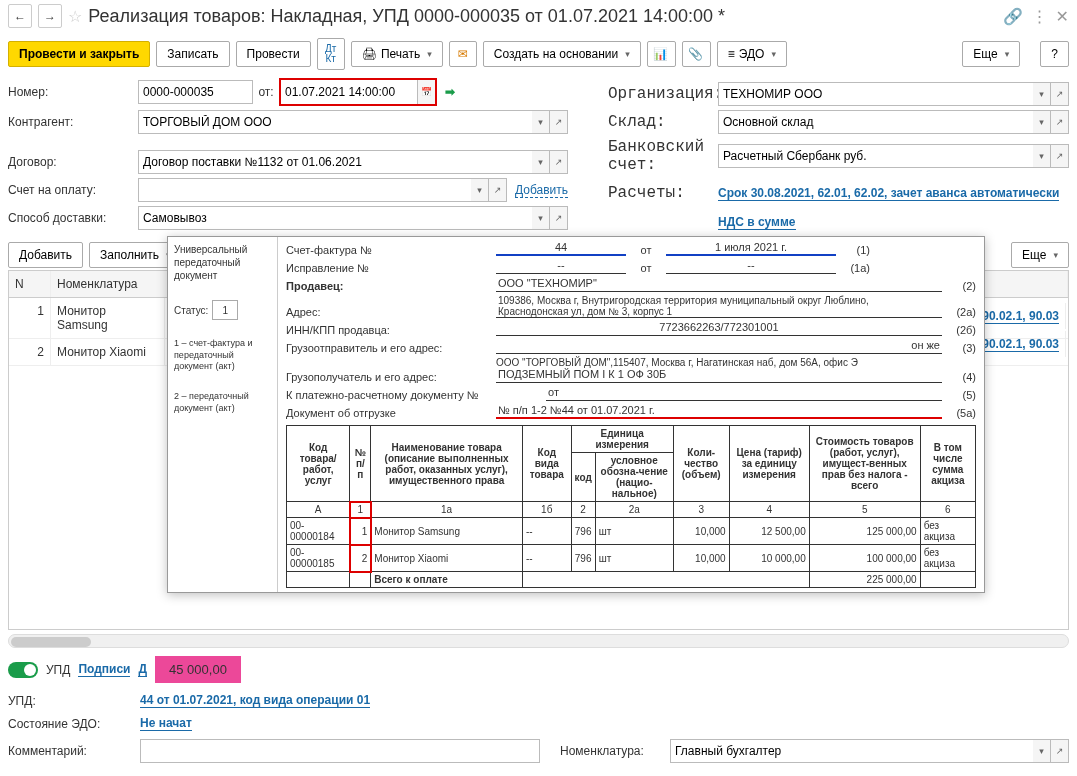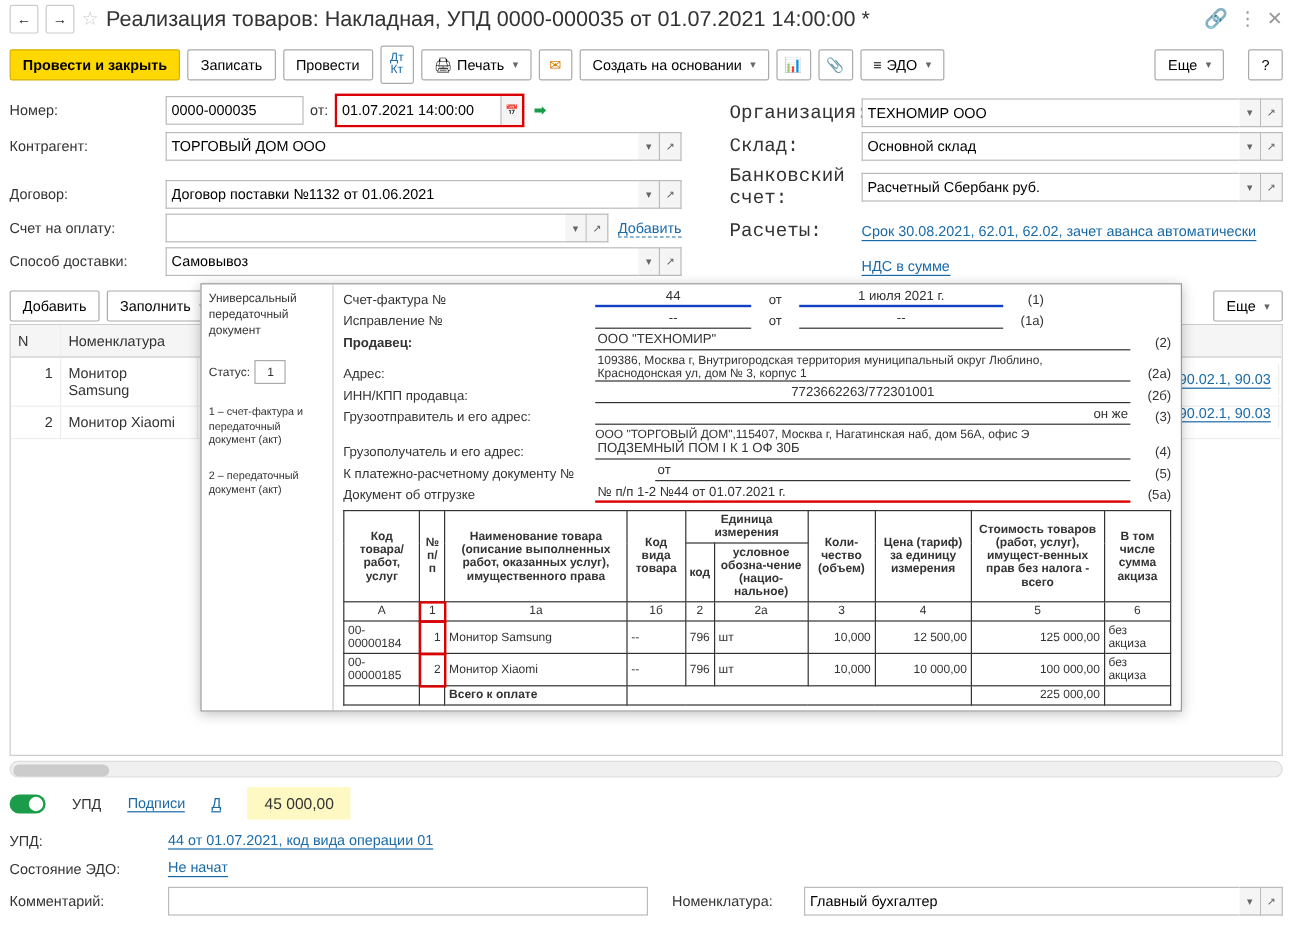--- a/index.html
+++ b/index.html
@@ -21,21 +21,21 @@
 .form-col { display: flex; align-items: center; }
 .form-col-l { width: 560px; }
 .form-col-r { flex: 1; margin-left: 40px; }
 .lbl { width: 130px; font-size: 12px; }
 .lbl-r { width: 110px; font-size: 16px; font-family: Liberation Mono, monospace; }
 .input { border: 1px solid #bbb; height: 24px; padding: 2px 4px; font-size: 12px; background: #fff; }
 .input-combo { display: flex; }
 .input-combo .input { flex: 1; border-right: none; }
 .combo-btn { width: 18px; height: 24px; border: 1px solid #bbb; border-left: none; background: #f5f5f5; display: flex; align-items: center; justify-content: center; font-size: 9px; color: #666; cursor: pointer; }
 .link { color: #1a6aa8; text-decoration: none; border-bottom: 1px dashed #1a6aa8; cursor: pointer; }
-.link-solid { border-bottom: 1px solid #1a6aa8; }
+.link-solid { border-bottom: 1px solid #1a6aa8; font-weight: bold; }
 .red-box { border: 2px solid #d00; padding: 0; }
 .num-input { width: 115px; }
 .sub-toolbar { display: flex; padding: 6px 8px 2px; gap: 6px; align-items: center; }
 .grid { border: 1px solid #ccc; margin: 0 8px; background: #fff; position: relative; }
 .grid-header { display: flex; background: #f5f5f5; border-bottom: 1px solid #ccc; }
 .grid-cell { padding: 6px 6px; border-right: 1px solid #eee; font-size: 12px; }
 .grid-h { font-size: 12px; }
 .grid-row { display: flex; border-bottom: 1px solid #eee; }
 .doc-popup { position: absolute; top: -35px; left: 158px; width: 818px; background: #fff; border: 1px solid #999; box-shadow: 0 2px 10px rgba(0,0,0,0.25); z-index: 10; }
 .doc-left { position: absolute; left: 0; top: 0; width: 110px; padding: 6px; font-size: 10px; line-height: 1.3; border-right: 1px solid #ccc; height: 100%; }
@@ -52,21 +52,21 @@
 .doc-table { width: 100%; border-collapse: collapse; margin-top: 6px; font-size: 10px; }
 .doc-table th, .doc-table td { border: 1px solid #333; padding: 2px 3px; text-align: center; vertical-align: middle; }
 .doc-table td.tl { text-align: left; }
 .doc-table td.tr { text-align: right; }
 .red-cell { outline: 2px solid #d00; outline-offset: -1px; }
 .bottom-area { padding: 4px 8px; }
 .toggle { display:inline-flex; width:30px; height:16px; background:#1a9c4a; border-radius:8px; position:relative; vertical-align:middle; }
 .toggle::after { content:""; position:absolute; right:2px; top:2px; width:12px; height:12px; background:#fff; border-radius:50%; }
 .scrollbar { height: 14px; background: #f0f0f0; border: 1px solid #ddd; margin: 4px 8px; position: relative; border-radius: 7px; }
 .scroll-thumb { position:absolute; left:2px; top:2px; height:10px; width:80px; background:#ccc; border-radius:5px; }
-.amt-box { background:#fef9c3; padding:6px 14px; text-align:right; font-size:13px; float:right; }
+.amt-box { background:#ec4899; padding:6px 14px; text-align:right; font-size:13px; float:right; }
 .footer-row { display:flex; align-items:center; padding:2px 8px; margin-top:4px; }
 .green-arrow { color: #1a9c4a; font-weight:bold; }
 .icon-dt { color:#1a6aa8; font-size:10px; line-height:1; }
 .icon-print::before { content:"🖨"; }
 .icon-mail::before { content:"✉"; color:#d77a00; }
 .icon-clip::before { content:"📎"; }
 .icon-bars::before { content:"≡"; }
 .icon-link::before { content:"🔗"; }
 </style>
 </head>
@@ -368,21 +368,21 @@
       </tbody>
         </table>
     </div>
   </div>
 </div>
 <div class="scrollbar">
     <div class="scroll-thumb"></div>
   </div>
 
 <div class="bottom-area">
-  <div style="display:flex;align-items:center;gap:22px">
+  <div style="display:flex;align-items:center;gap:8px">
     <span class="toggle"></span>
     <span>УПД</span>
     <a class="link link-solid">Подписи</a>
     <a class="link link-solid">Д</a>
     <span class="amt-box">45 000,00</span>
   </div>
 </div>
 
 <div class="footer-row">
   <span style="width:132px">УПД:</span>

